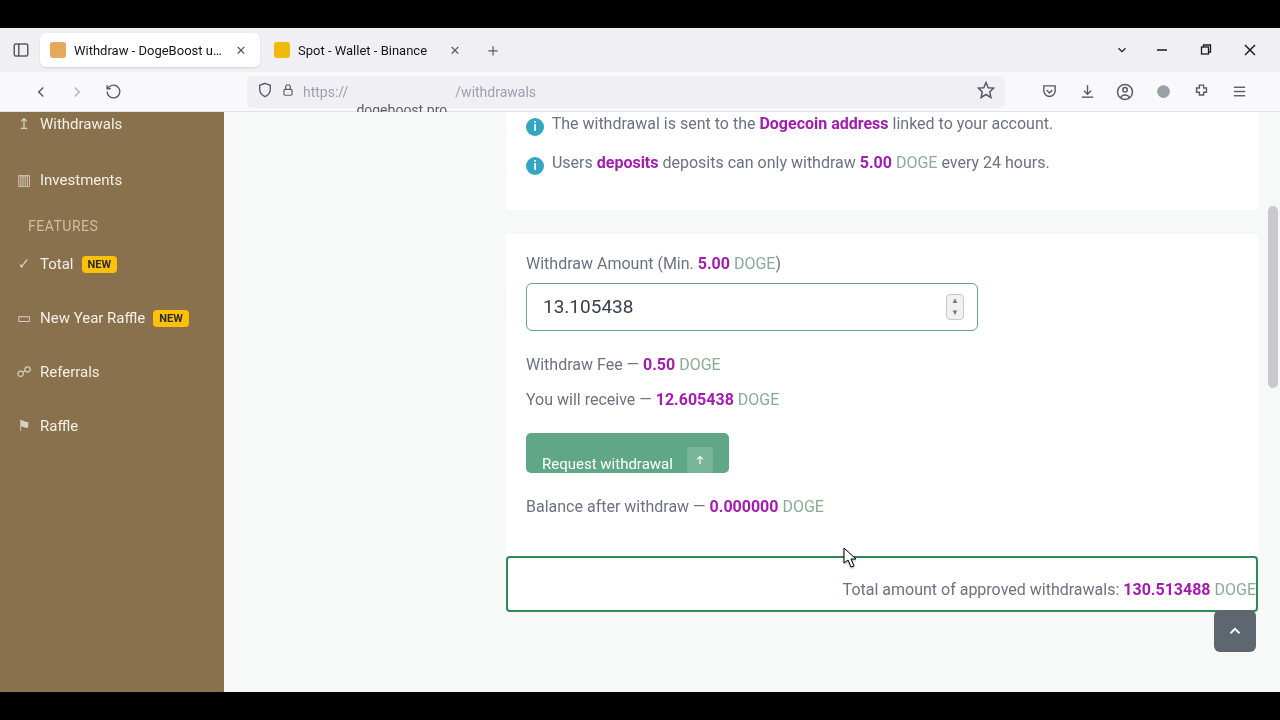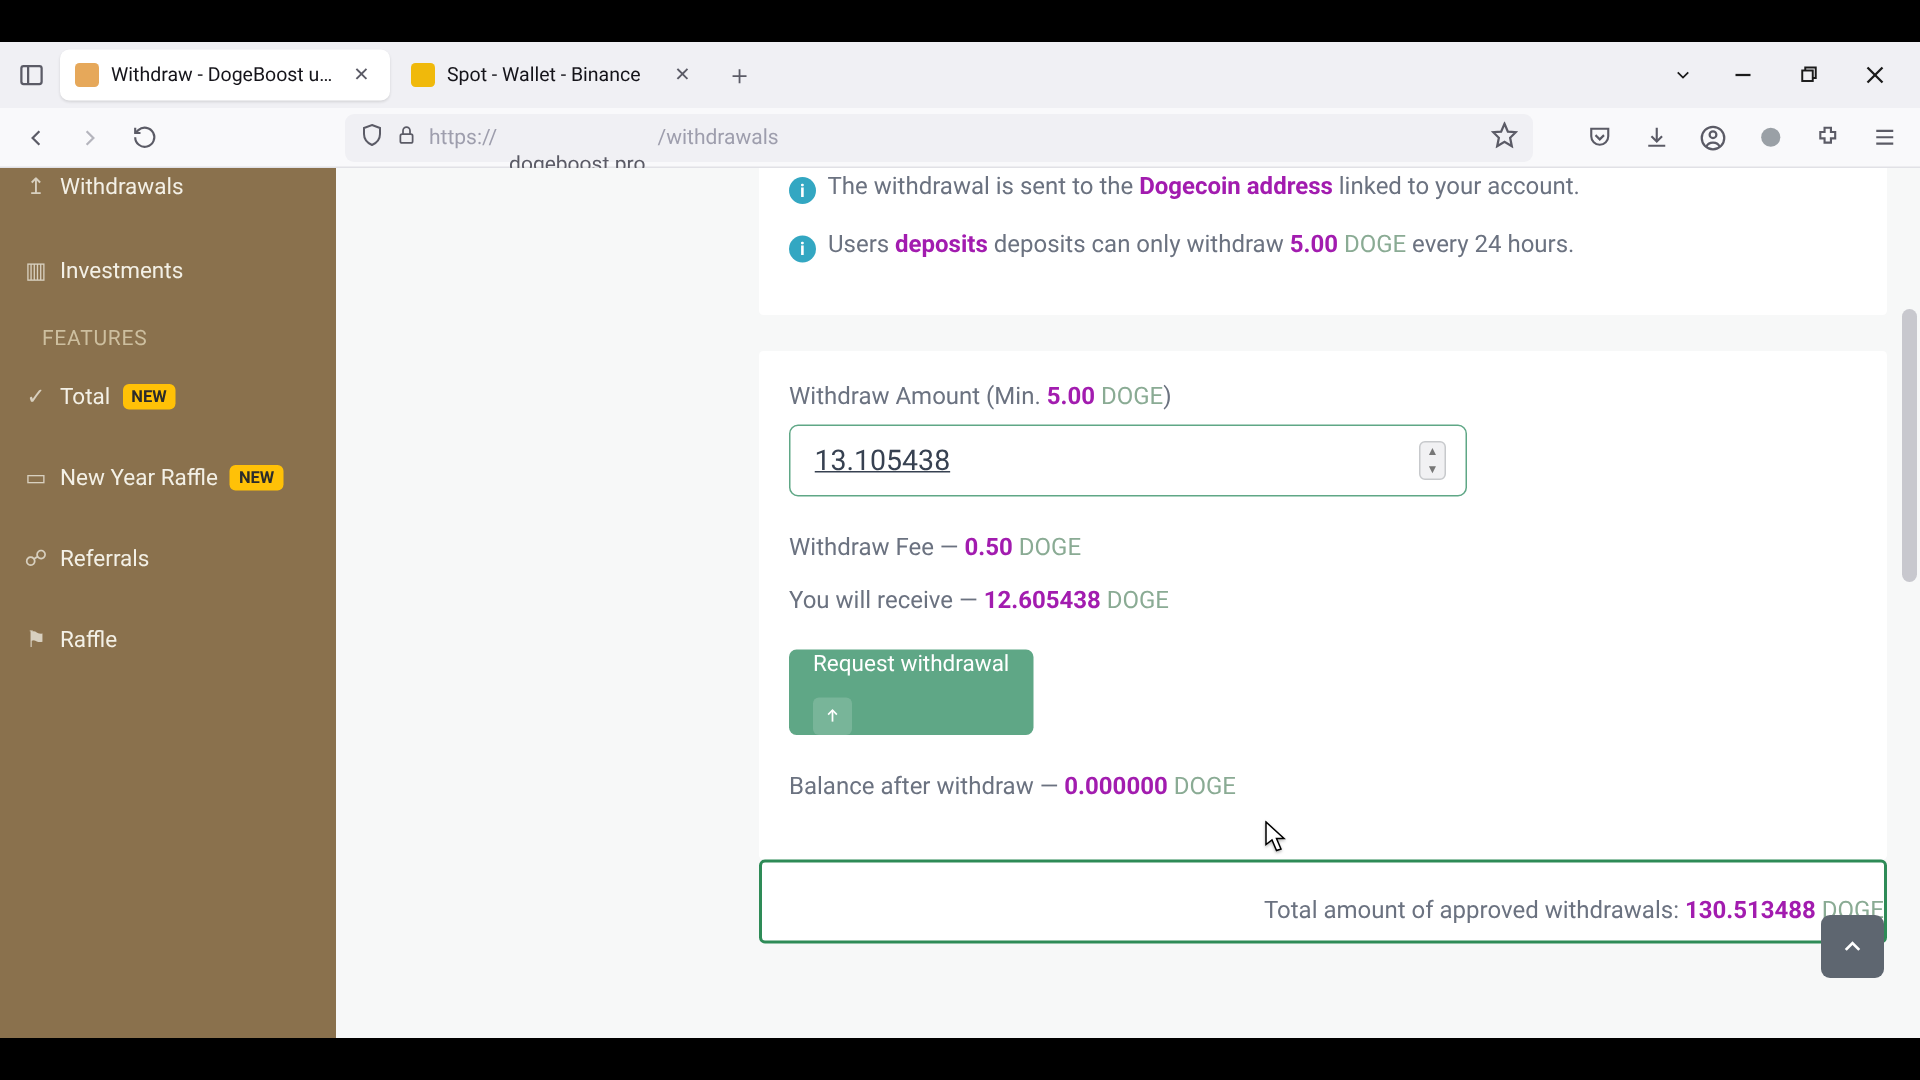--- a/index.html
+++ b/index.html
@@ -15,21 +15,21 @@
 .tab { height:34px; min-width:210px; max-width:220px; display:flex; align-items:center; gap:8px; padding:0 10px; border-radius:6px; font-size:13px; color:#15141a; cursor:pointer; }
 .tab.active { background:#fff; box-shadow:0 1px 2px rgba(0,0,0,0.12); }
 .tab .favicon { width:16px; height:16px; border-radius:3px; display:inline-block; flex:0 0 16px; }
 .tab .ttitle { white-space:nowrap; overflow:hidden; text-overflow:ellipsis; flex:1; }
 .tab .tclose { width:18px; height:18px; display:flex; align-items:center; justify-content:center; color:#5b5b66; border-radius:3px; }
 .newtab { width:30px; height:30px; display:flex; align-items:center; justify-content:center; color:#5b5b66; border-radius:4px; cursor:pointer; font-size:18px; }
 .tabbar .spacer { flex:1; }
 .wincontrols { display:flex; gap:8px; padding-right:6px; }
 .winbtn { width:36px; height:28px; display:flex; align-items:center; justify-content:center; color:#1b1b1b; border-radius:3px; cursor:pointer; }
 
-.toolbar { height:40px; background:#f9f9fb; display:flex; align-items:center; gap:4px; padding:0 8px; border-bottom:1px solid #e1e1e6;justify-content:center; }
+.toolbar { height:40px; background:#f9f9fb; display:flex; align-items:center; gap:4px; padding:0 25px; border-bottom:1px solid #e1e1e6;justify-content:center; }
 .nav-btn { width:32px; height:32px; display:flex; align-items:center; justify-content:center; color:#5b5b66; border-radius:4px; cursor:pointer; }
 .nav-btn.dis { color:#b5b5bd; }
 .urlbar { flex:1; height:32px; border-radius:6px; background:#f0f0f4; display:flex; align-items:center; padding:0 10px; gap:8px; font-size:14px; color:#5b5b66; }
 .urlbar .prefix { color:#9e9ead; }
 .urlbar .path { color:#5b5b66;margin-top:36px; }
 .toolbar .right { display:flex; gap:6px; }
 
 .viewport { flex:1; position:relative; background:#ffffff; display:flex; overflow:hidden; }
 
 .sidebar { width:224px; background:#8a714d; color:#efece2; height:100%; padding-top:0; font-size:15px; }
@@ -44,25 +44,25 @@
 .card.top { margin-top:-6px; padding-top:6px; }
 .info-ico { display:inline-flex; width:18px; height:18px; background:#33a7c2; color:#fff; border-radius:50%; font-size:12px; align-items:center; justify-content:center; font-weight:700; margin-right:4px; vertical-align:-2px; }
 .info-line { margin-bottom:14px; }
 .bold { font-weight:700; color:#a21caf; }
 .doge { color:#8aab94; }
 .link { color:#4b5563; border-bottom:1px solid #7aa07a; font-weight:700; }
 
 .form-card { background:#fff; border-radius:3px; padding:20px 20px 24px; }
 .flabel { font-size:16px; color:#6b7280; margin-bottom:10px; }
 .input-wrap { position:relative; margin-bottom:24px; }
-.input { width:452px; height:48px; border:1px solid #5fa786; border-radius:6px; padding:0 52px 0 16px; font-size:19px; color:#374151; outline:none;text-decoration:underline; }
+.input { width:452px; height:48px; border:1px solid #5fa786; border-radius:6px; padding:0 52px 0 16px; font-size:19px; color:#374151; outline:none; }
 .spinners { position:absolute; left:420px; top:50%; transform:translateY(-50%); width:18px; height:26px; border:1px solid #c7c9cc; border-radius:4px; background:#f1f1f3; display:flex; flex-direction:column; }
 .spin { flex:1; display:flex; align-items:center; justify-content:center; font-size:8px; color:#777; cursor:pointer; }
 .frow { font-size:16px; color:#6b7280; margin:16px 0; }
-.btn { display:inline-flex; align-items:flex-start; gap:14px; background:#5fa786; color:#fff; height:57px; border-radius:5px; padding:0 16px; font-size:15px; cursor:pointer; margin:8px 0 8px; border:none;flex-direction:column; }
+.btn { display:inline-flex; align-items:flex-end; gap:14px; background:#5fa786; color:#fff; height:40px; border-radius:5px; padding:0 16px; font-size:15px; cursor:pointer; margin:8px 0 8px; border:none; }
 .btn .bic { width:26px; height:26px; border-radius:4px; background:rgba(255,255,255,0.16); display:flex; align-items:center; justify-content:center; }
 
 .totals { border:2px solid #2e8b57; border-radius:4px; padding:22px 0 0; text-align:right; font-size:16px; color:#6b7280; background:#fff; height:56px; overflow:hidden; }
 
 .scroll-top { position:absolute; right:24px; bottom:40px; width:42px; height:42px; border-radius:6px; background:#5e6670; display:flex; align-items:center; justify-content:center; color:#fff; cursor:pointer; }
 
 .vscroll { position:absolute; right:0; top:0; width:14px; height:100%; }
 .vscroll .thumb { position:absolute; right:2px; top:94px; width:10px; height:182px; background:#c8c8ce; border-radius:5px; }
 
 .cursor { position:absolute; left:619px; top:435px; pointer-events:none; }

